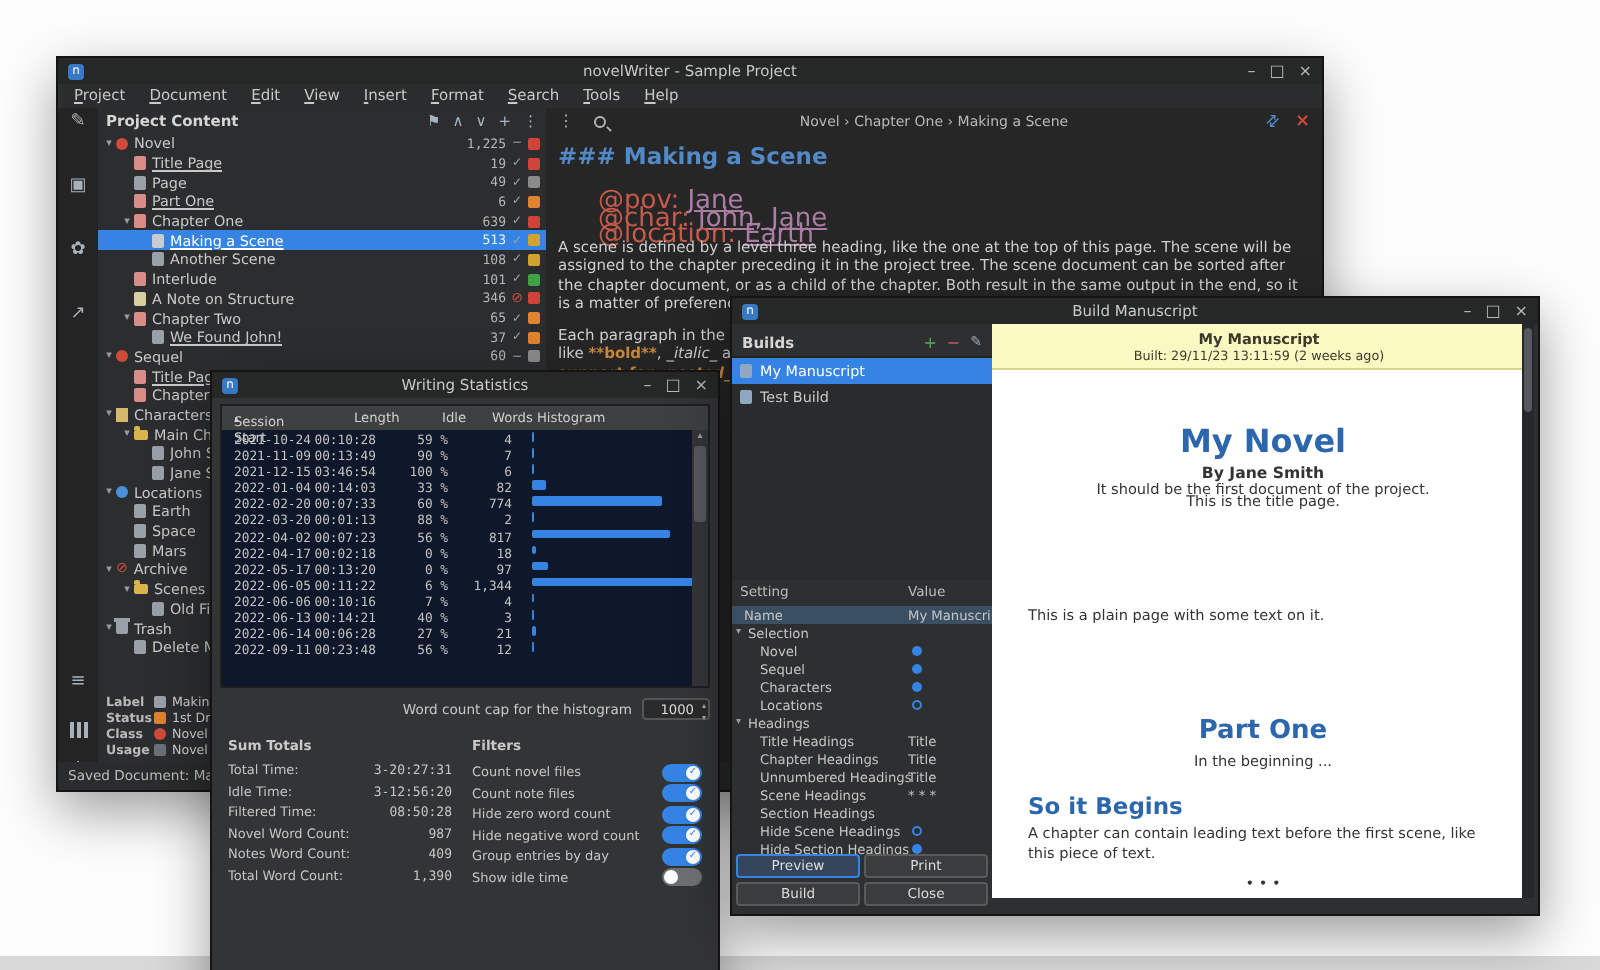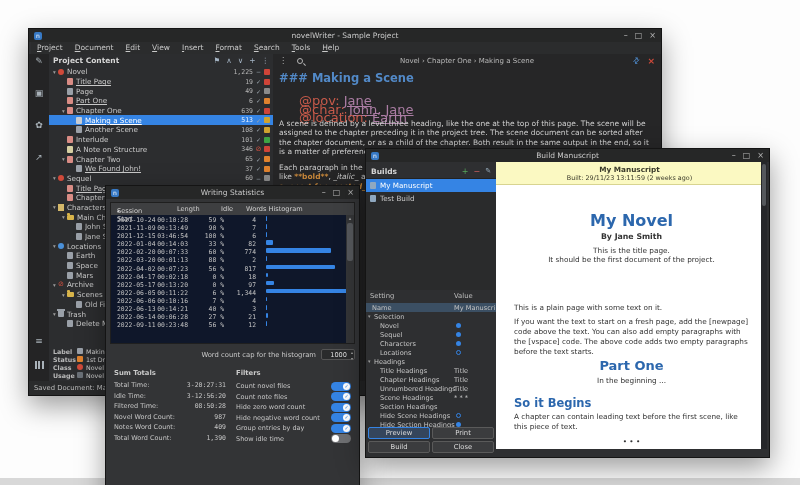--- a/index.html
+++ b/index.html
@@ -801,23 +801,22 @@
 
   <div class="bm-preview">
     <div class="bm-banner">
       <div class="t">My Manuscript</div>
       <div class="s">Built: 29/11/23 13:11:59 (2 weeks ago)</div>
     </div>
     <div class="bm-page">
       <div class="pg center pv-title" style="top:26px">My Novel</div>
       <div class="pg center pv-bold" style="top:47px">By Jane Smith</div>
       <div class="pg center pv-body" style="top:61px">This is the title page.</div>
-      <div class="pg center pv-body" style="top:70px">It should be the first document of the project.</div>
+      <div class="pg center pv-body" style="top:55px">It should be the first document of the project.</div>
       <div class="pg pv-body" style="top:118px">This is a plain page with some text on it.</div>
-      <div class="pg pv-body" style="top:132px">If you want the text to start on a fresh page, add the [newpage] code above the text. You can also add empty paragraphs with the [vspace] code. The above code adds two empty paragraphs before the text starts.</div>
       <div class="pg center pv-part" style="top:173px">Part One</div>
       <div class="pg center pv-body" style="top:191px">In the beginning ...</div>
       <div class="pg pv-body" style="top:227px">A chapter can contain leading text before the first scene, like this piece of text.</div>
       <div class="pg pv-chap" style="top:211px">So it Begins</div>
       <div class="pg center pv-body" style="top:252px">•   •   •</div>
     </div>
   </div>
   <div class="bm-scroll">
       <div class="thumb"></div>
     </div>

